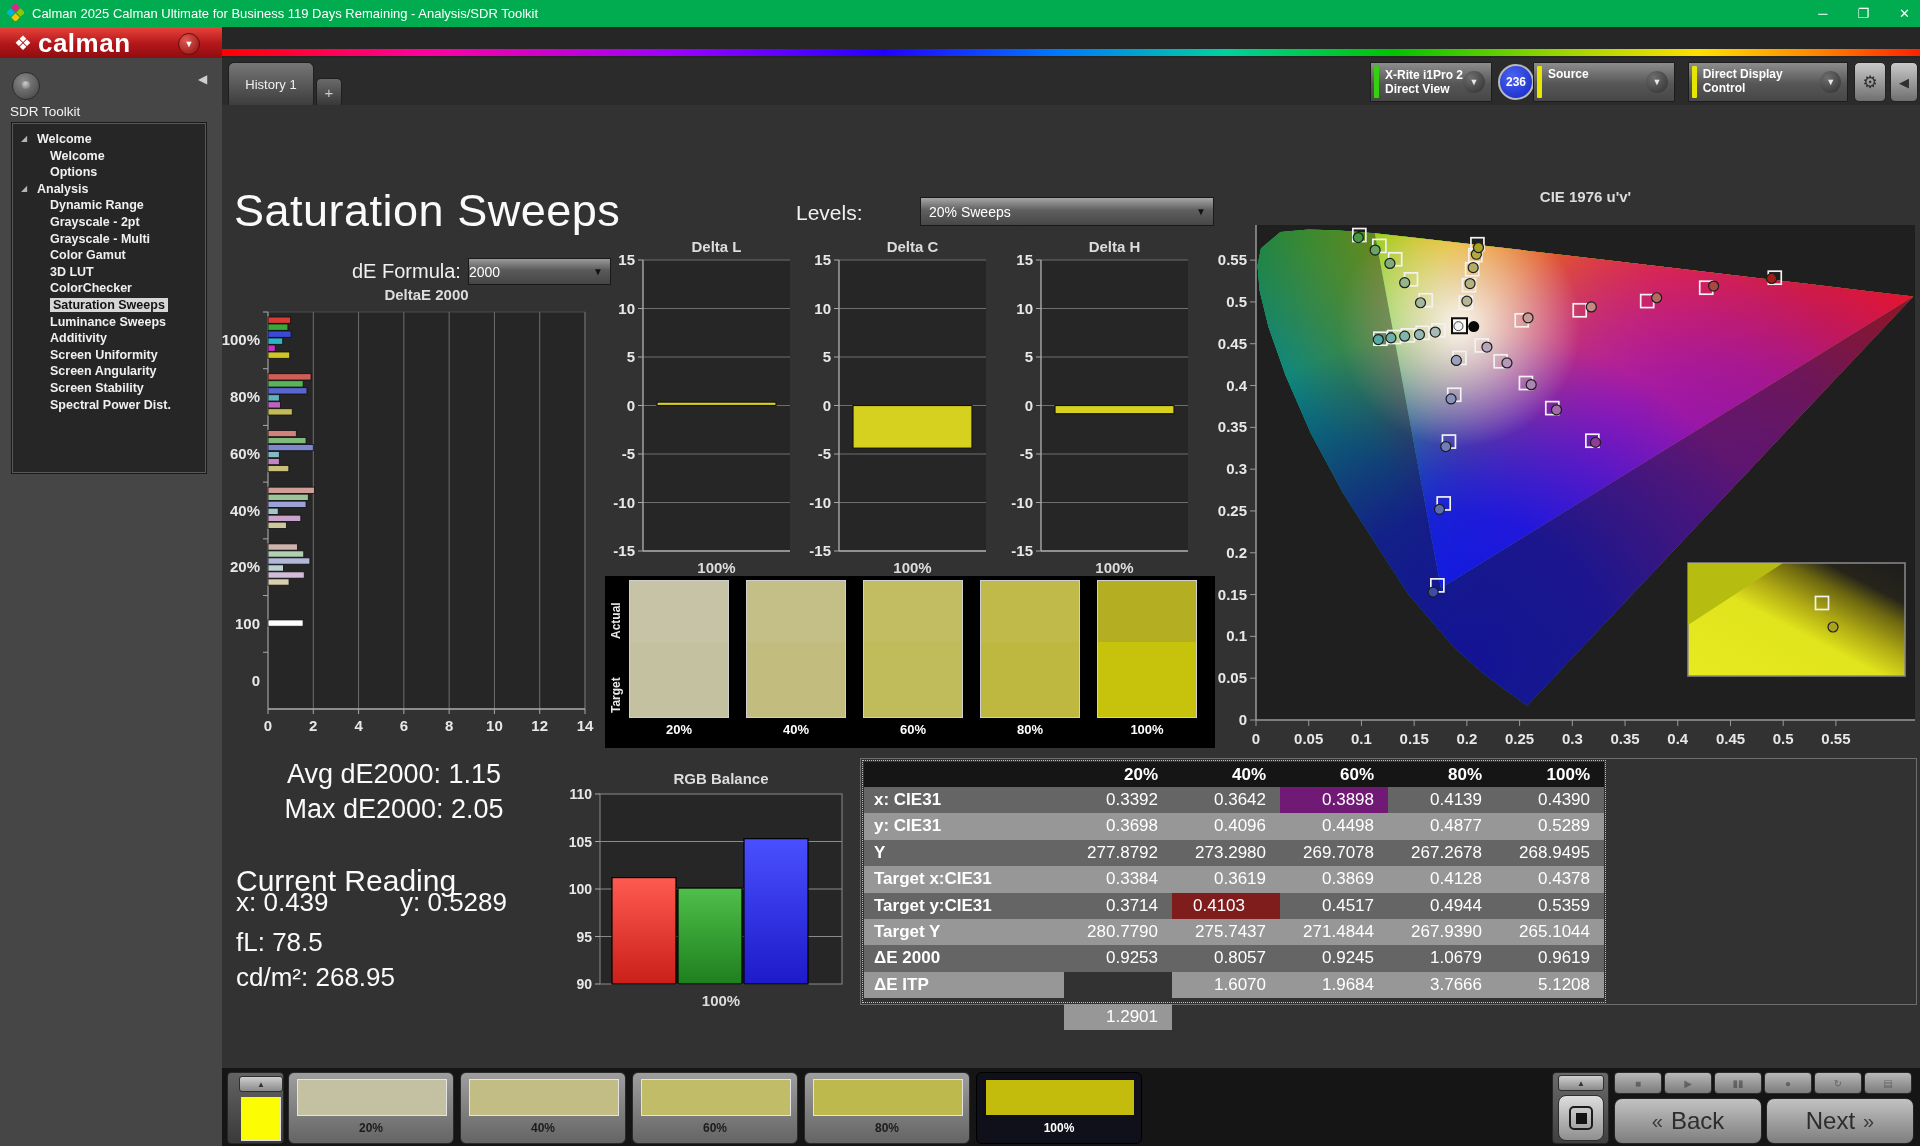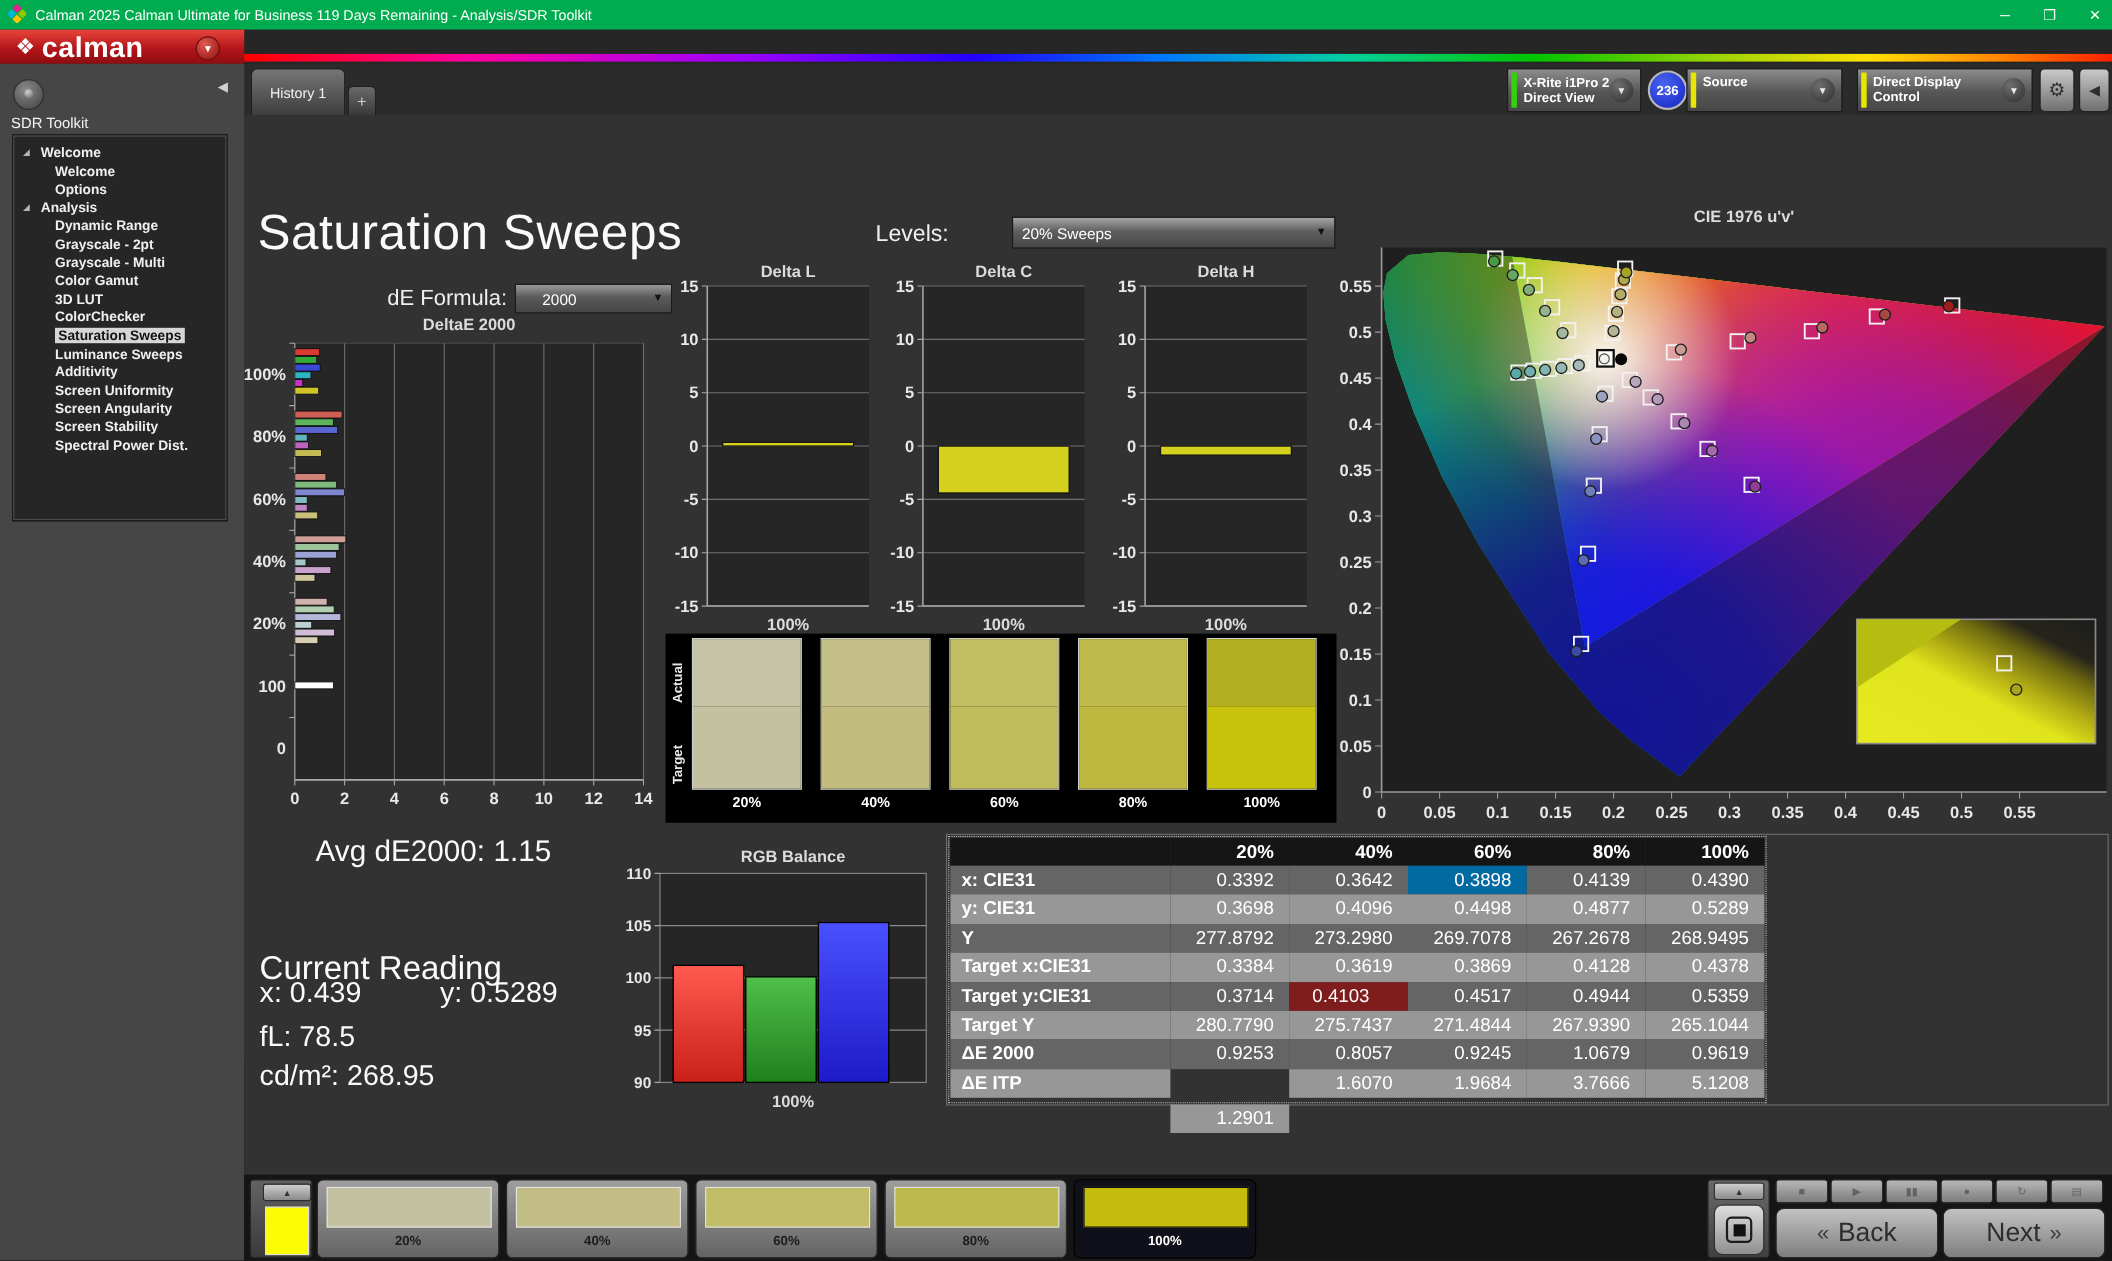--- a/index.html
+++ b/index.html
@@ -75,21 +75,21 @@
   #main { left:222px; top:105px; width:1698px; height:963px; background:#323232; }
   #page-title { position:absolute; left:12px; top:80px; color:#fafafa; font-size:45px; font-weight:300; letter-spacing:0.5px; }
   #levels-label { position:absolute; left:574px; top:96px; color:#f0f0f0; font-size:21px; }
   #levels-dd { position:absolute; left:698px; top:92px; width:294px; height:29px;
     background:linear-gradient(#a6a6a6,#5f5f5f 45%,#474747); border:1px solid #191919;
     display:flex; align-items:center; color:#fff; font-size:14px; padding-left:8px; }
   #levels-dd .caret, #formula-dd .caret { margin-left:auto; margin-right:7px; color:#111; font-size:10px; }
   #formula-label { position:absolute; left:130px; top:155px; color:#f0f0f0; font-size:20px; }
   #formula-dd { position:absolute; left:246px; top:153px; width:143px; height:27px;
     background:linear-gradient(#9a9a9a,#5a5a5a 45%,#454545); border:1px solid #191919;
-    display:flex; align-items:center; color:#fff; font-size:14px; padding-left:24px; }
+    display:flex; align-items:center; color:#fff; font-size:14px; padding-left:0; }
 
   svg text { font-family:"Liberation Sans","DejaVu Sans",sans-serif; }
 
   
   #swatch-strip { position:absolute; left:383px; top:471px; width:610px; height:172px; background:#000; }
   .rot-label { position:absolute; left:4px; width:16px; color:#e8e8e8; font-size:12px; font-weight:700;
     writing-mode:vertical-rl; transform:rotate(180deg); text-align:center; }
   .swatch { position:absolute; top:4px; width:100px; height:138px; border:1px solid #cfcfcf; }
   .swatch .half-a { width:100%; height:45%; }
   .swatch .half-t { width:100%; height:55%; }
@@ -682,20 +682,23 @@
         <div class="swatch" style="left: 492px;">
           <div class="half-a" style="background: rgb(180, 174, 34);"></div>
           <div class="half-t" style="background: rgb(199, 195, 12);"></div>
         </div>
         <div class="swatch-label" style="left: 492px;">100%</div>
       </div>
 
     <div class="stat" id="avg-line">
       <span>Avg dE2000:</span> <span>1.15</span>
     </div>
+    <div class="stat" id="max-line">
+      <span>Max dE2000:</span> <span>2.05</span>
+    </div>
     <div class="stat" id="cur-title">Current Reading</div>
     <div class="stat" id="cur-x">
       <span>x:</span> <span>0.439</span>
     </div>
     <div class="stat" id="cur-y">
       <span>y:</span> <span>0.5289</span>
     </div>
     <div class="stat" id="cur-fl">
       <span>fL:</span> <span>78.5</span>
     </div>
@@ -708,21 +711,21 @@
         <div id="data-table">
             <div class="tcell hdr"></div>
             <div class="tcell hdr">20%</div>
             <div class="tcell hdr">40%</div>
             <div class="tcell hdr">60%</div>
             <div class="tcell hdr">80%</div>
             <div class="tcell hdr">100%</div>
             <div class="tcell lab" style="background: rgb(101, 101, 101);">x: CIE31</div>
             <div class="tcell val" style="background: rgb(101, 101, 101);">0.3392</div>
             <div class="tcell val" style="background: rgb(101, 101, 101);">0.3642</div>
-            <div class="tcell val" style="background: #0369a1;">0.3898</div>
+            <div class="tcell val" style="background: #701a75;">0.3898</div>
             <div class="tcell val" style="background: rgb(101, 101, 101);">0.4139</div>
             <div class="tcell val" style="background: rgb(101, 101, 101);">0.4390</div>
             <div class="tcell lab" style="background: rgb(151, 151, 151);">y: CIE31</div>
             <div class="tcell val" style="background: rgb(151, 151, 151);">0.3698</div>
             <div class="tcell val" style="background: rgb(151, 151, 151);">0.4096</div>
             <div class="tcell val" style="background: rgb(151, 151, 151);">0.4498</div>
             <div class="tcell val" style="background: rgb(151, 151, 151);">0.4877</div>
             <div class="tcell val" style="background: rgb(151, 151, 151);">0.5289</div>
             <div class="tcell lab" style="background: rgb(101, 101, 101);">Y</div>
             <div class="tcell val" style="background: rgb(101, 101, 101);">277.8792</div>

